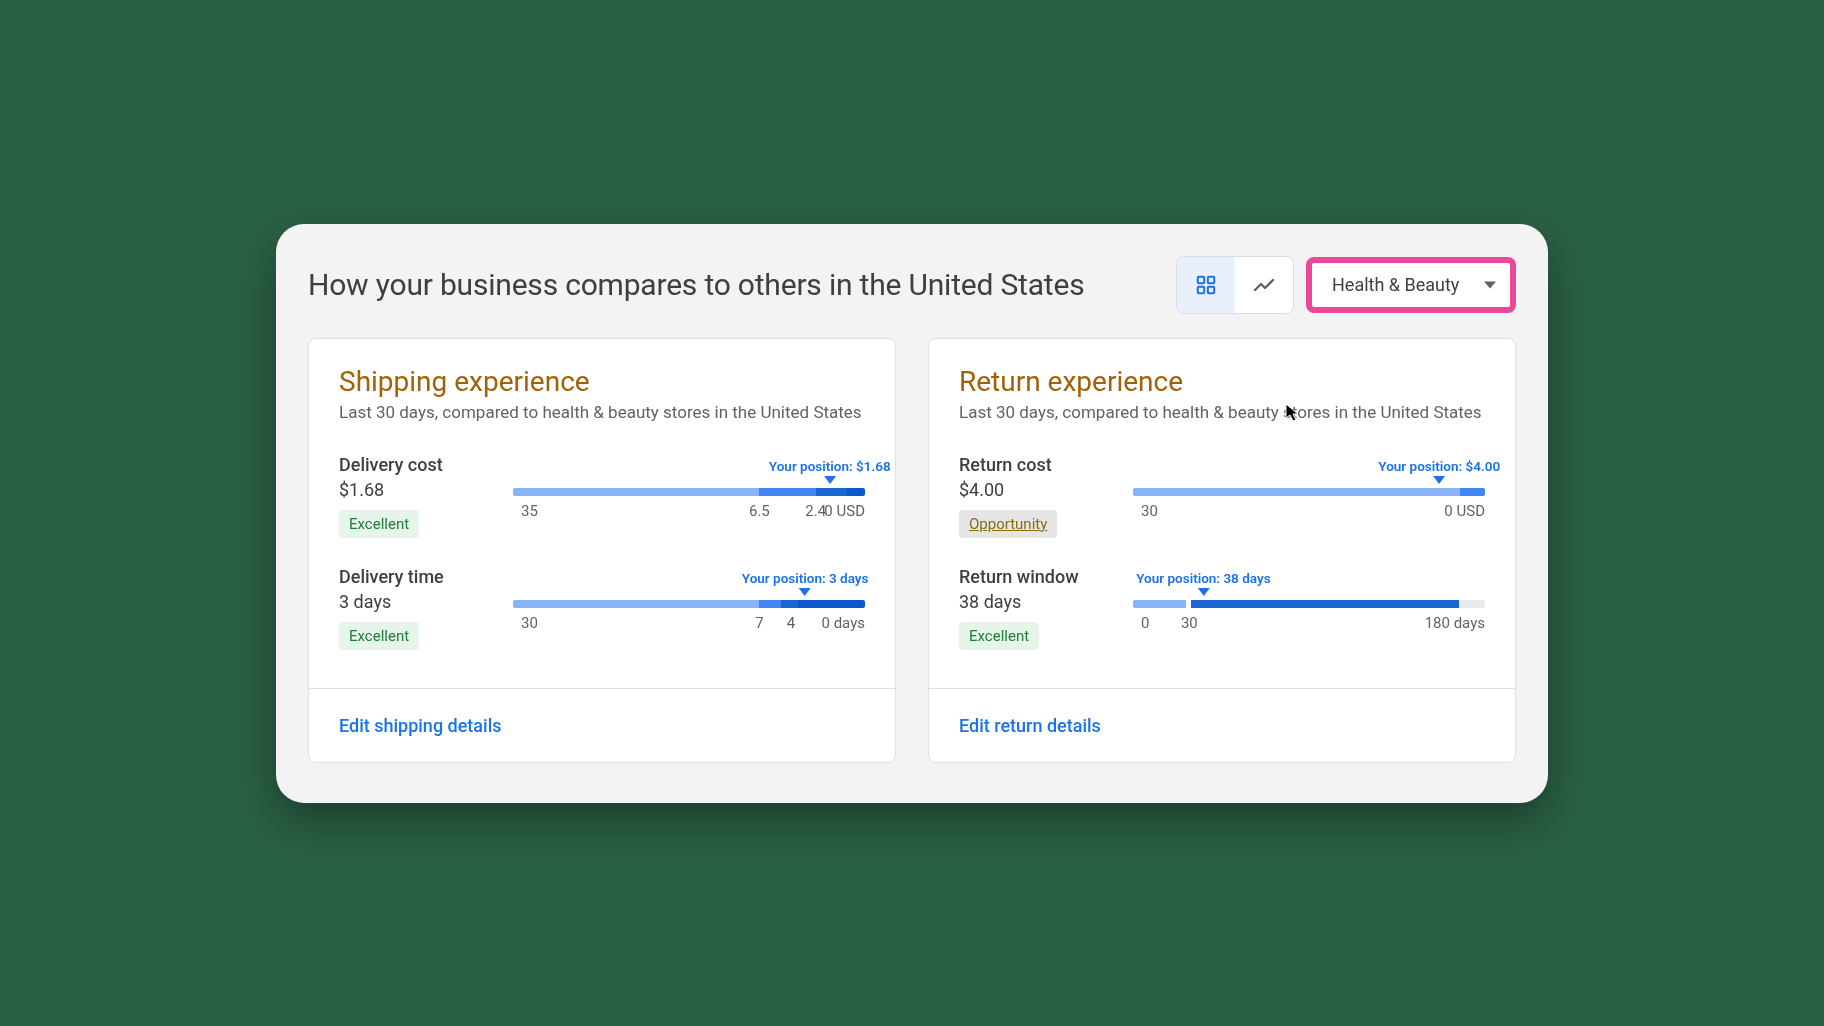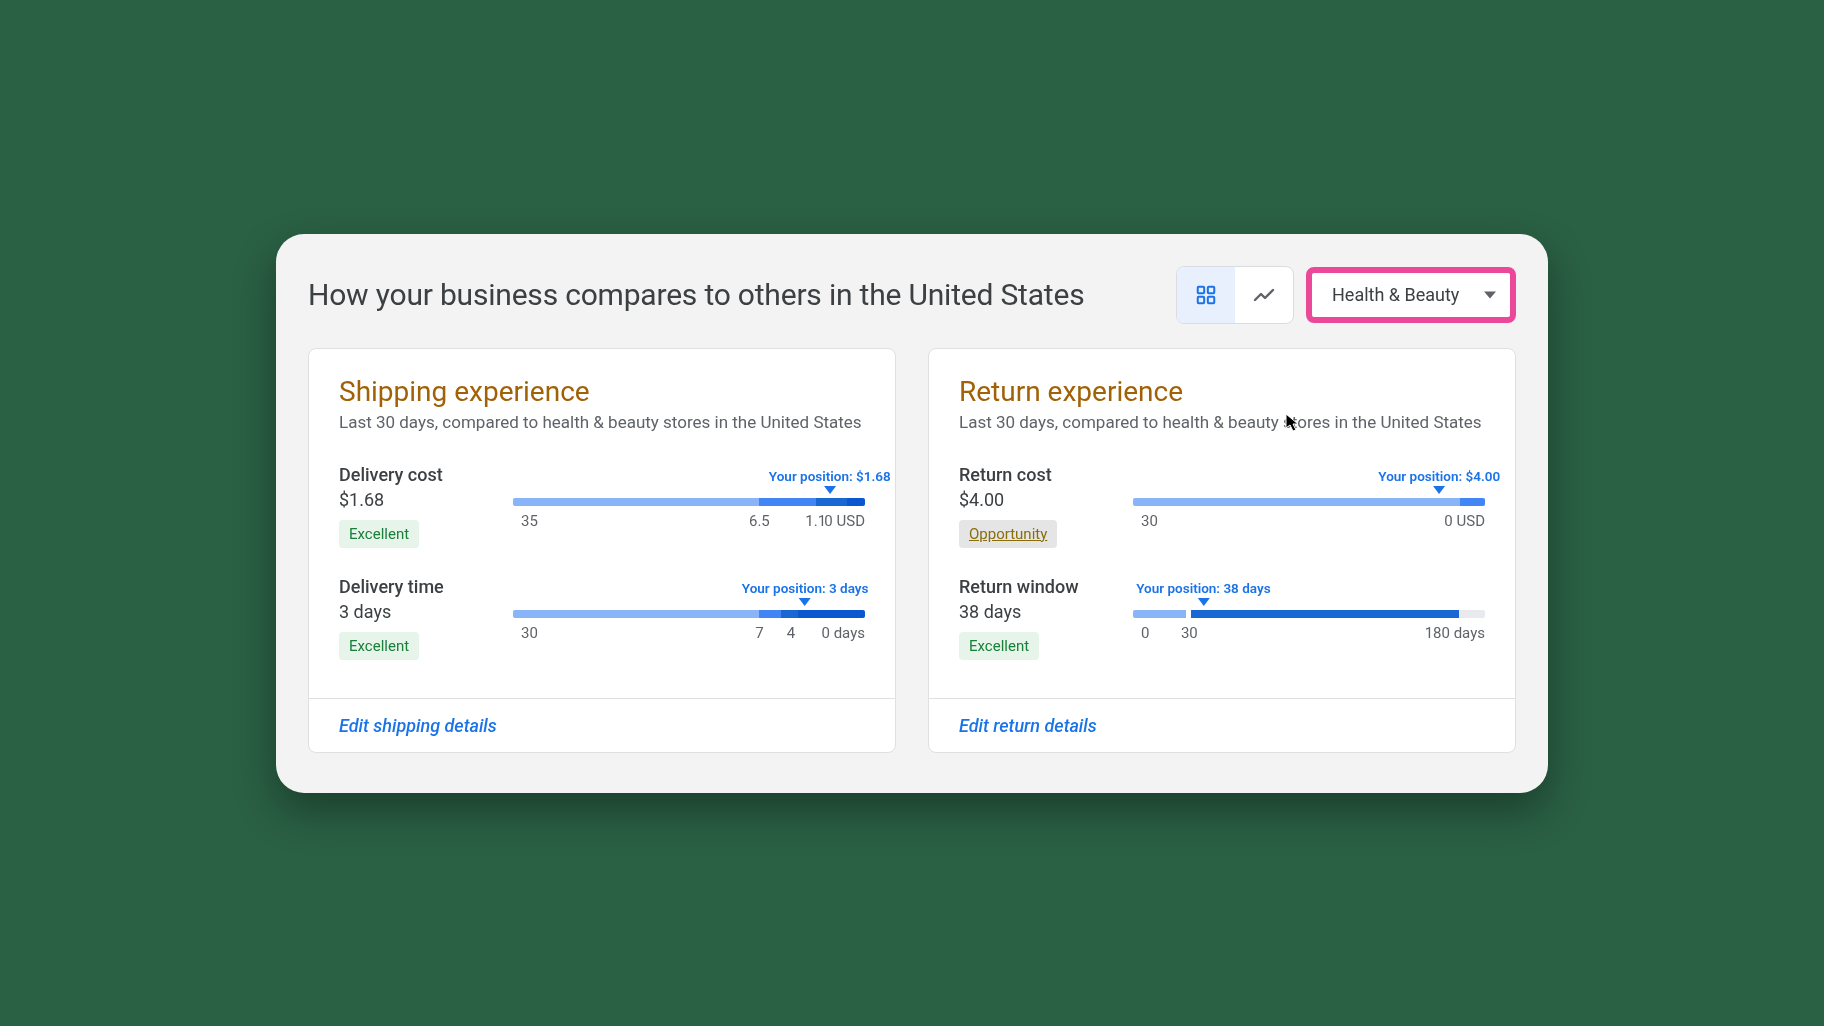--- a/index.html
+++ b/index.html
@@ -99,22 +99,21 @@
     .seg-light { background: #8ab4f8; }
     .seg-mid   { background: #4285f4; }
     .seg-dark  { background: #1967d2; }
     .seg-extra { background: #0b57d0; }
     .tick-row { display: flex; justify-content: space-between; font-size: 15px; color: #5f6368; margin-top: 6px; position: relative; height: 20px; }
     .tick { position: absolute; transform: translateX(-50%); white-space: nowrap; }
     .tick.left  { transform: none; left: 0; margin-left: 8px; }
     .tick.right { transform: none; right: 0; }
     .card-footer {
       border-top: 1px solid #e0e0e0;
-      padding: 16px 30px;
-      font-style: italic;
+      padding: 26px 30px;
     }
     .link { color: #1a73e8; font-size: 18px; font-weight: 500; cursor: pointer; }
     .pos-wrap { position: relative; height: 30px; }
     .pos-inner { position: absolute; display: flex; flex-direction: column; align-items: center; transform: translateX(-50%); }
     .cursor-ptr {
       position: absolute;
       width: 14px; height: 20px;
       pointer-events: none;
     }
   </style>
@@ -171,21 +170,21 @@
               </div>
               <div class="bar-track">
                 <div class="seg seg-light" style="width:70%"></div>
                 <div class="seg seg-mid" style="width:16%"></div>
                 <div class="seg seg-dark" style="width:9%"></div>
                 <div class="seg seg-extra" style="width:5%"></div>
               </div>
               <div class="tick-row">
                 <span class="tick left">35</span>
                 <span class="tick" style="left:70%">6.5</span>
-                <span class="tick" style="left:86%">1.1</span>
+                <span class="tick" style="left:86%">2.4</span>
                 <span class="tick right">0 USD</span>
               </div>
             </div>
           </div>
         </div>
 
         <div class="metric">
           <div class="metric-row">
             <div class="metric-left">
               <div class="metric-name">Delivery time</div>

